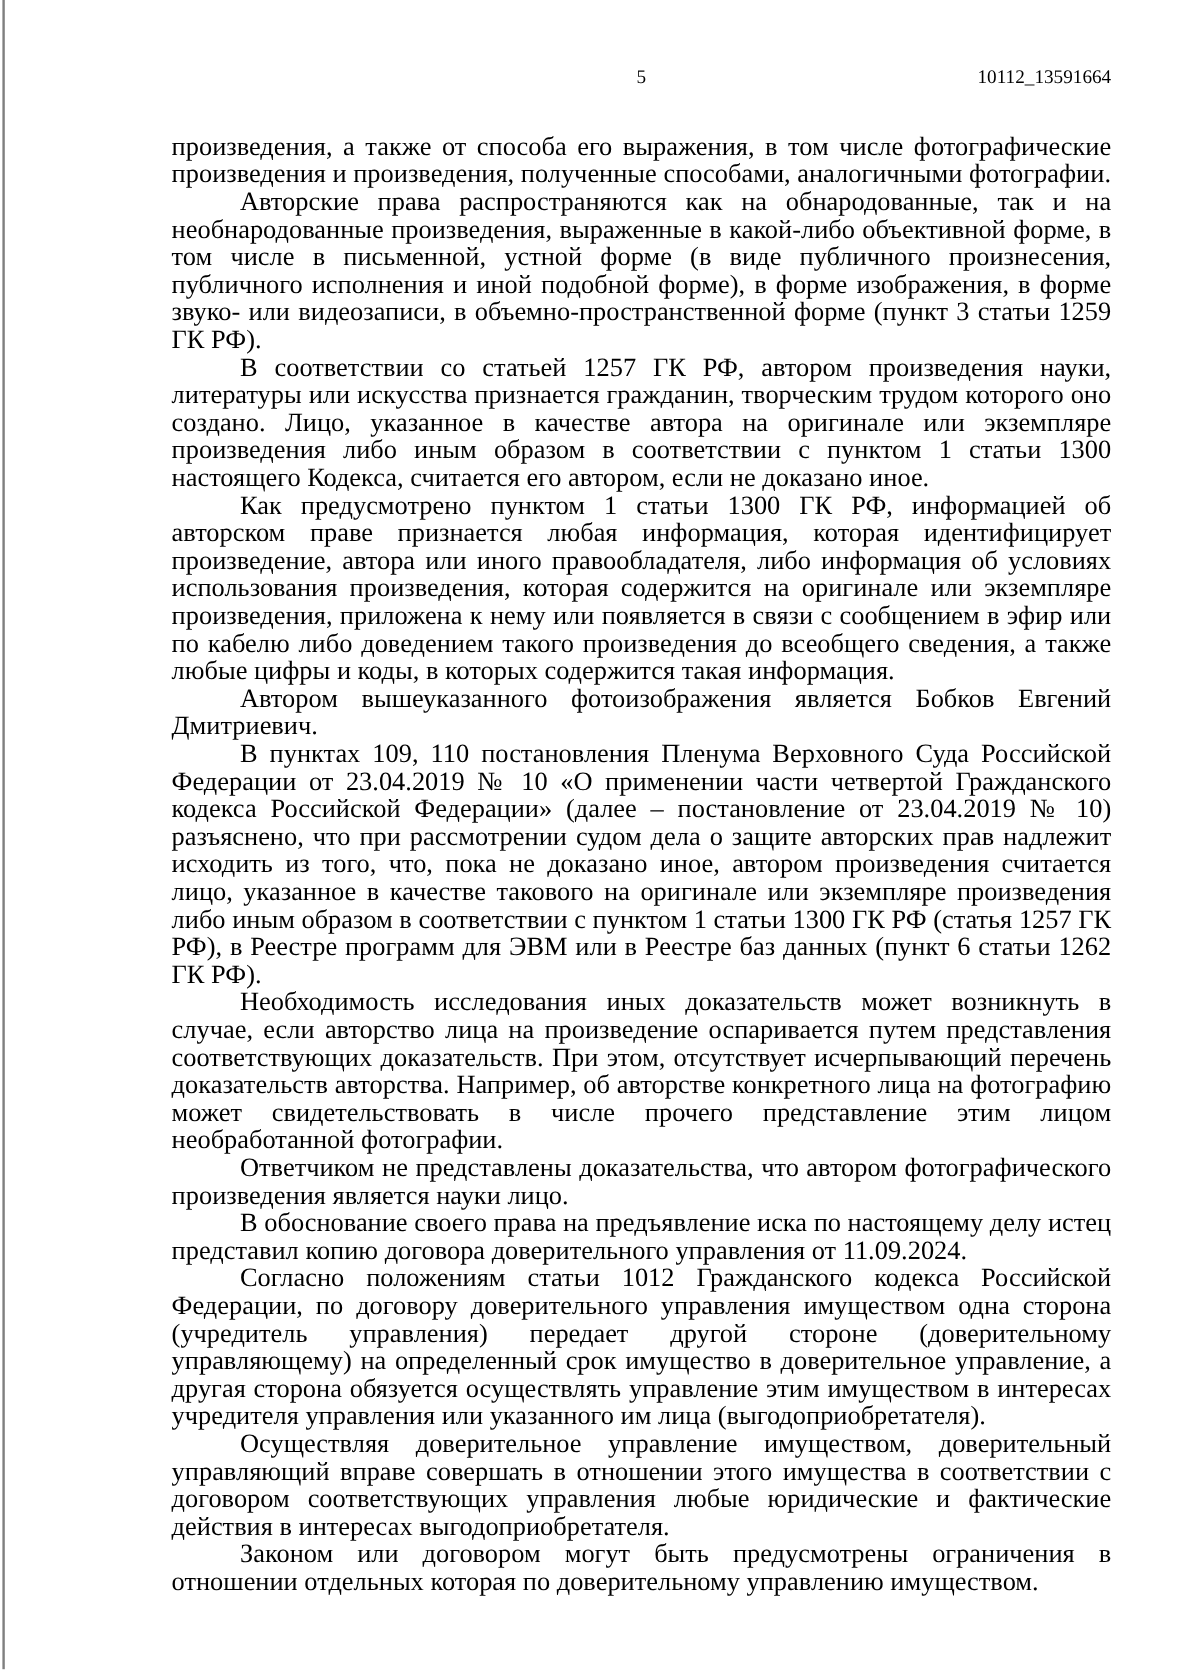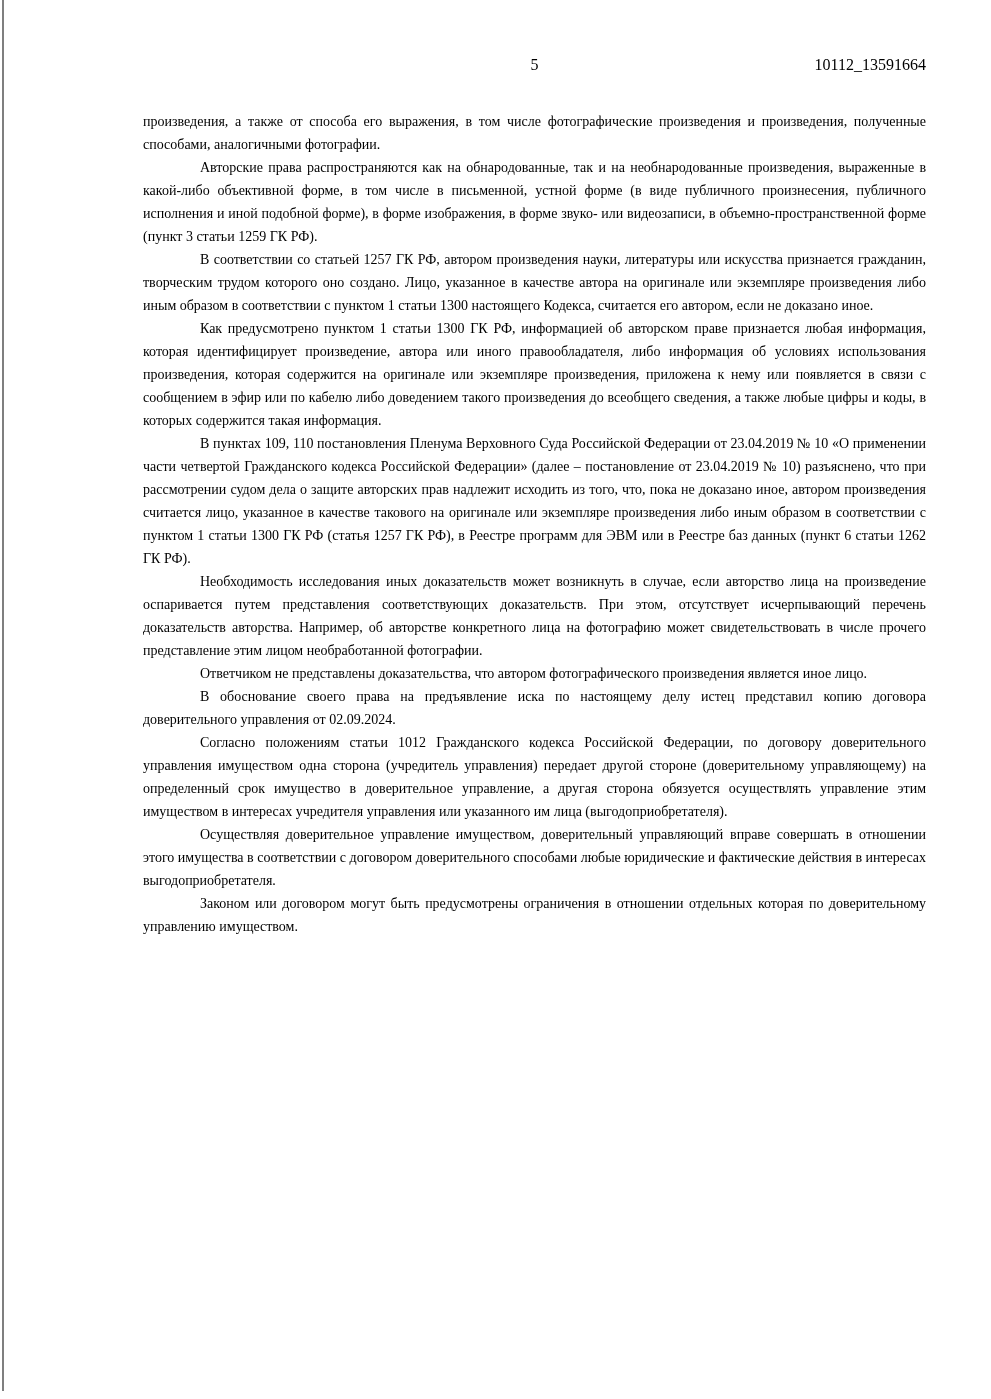--- a/index.html
+++ b/index.html
@@ -43,21 +43,21 @@
     position: absolute;
     right: 0;
     top: 0;
     text-align: right;
   }
   .content {
     position: absolute;
     left: 143px;
     top: 110px;
     width: 783px;
-    font-size: 14px;
+    font-size: 22px;
     line-height: 23px;
     text-align: justify;
   }
   .content p {
     margin: 0;
     padding: 0;
     text-indent: 57px;
   }
   .content p.no-indent {
     text-indent: 0;
@@ -72,21 +72,22 @@
   <div class="header">
     <span class="page-number">5</span>
     <span class="doc-id">10112_13591664</span>
   </div>
 
   <div class="content">
     <p class="no-indent">произведения, а также от способа его выражения, в том числе фотографические произведения и произведения, полученные способами, аналогичными фотографии.</p>
     <p>Авторские права распространяются как на обнародованные, так и на необнародованные произведения, выраженные в какой-либо объективной форме, в том числе в письменной, устной форме (в виде публичного произнесения, публичного исполнения и иной подобной форме), в форме изображения, в форме звуко- или видеозаписи, в объемно-пространственной форме (пункт 3 статьи 1259 ГК РФ).</p>
     <p>В соответствии со статьей 1257 ГК РФ, автором произведения науки, литературы или искусства признается гражданин, творческим трудом которого оно создано. Лицо, указанное в качестве автора на оригинале или экземпляре произведения либо иным образом в соответствии с пунктом 1 статьи 1300 настоящего Кодекса, считается его автором, если не доказано иное.</p>
     <p>Как предусмотрено пунктом 1 статьи 1300 ГК РФ, информацией об авторском праве признается любая информация, которая идентифицирует произведение, автора или иного правообладателя, либо информация об условиях использования произведения, которая содержится на оригинале или экземпляре произведения, приложена к нему или появляется в связи с сообщением в эфир или по кабелю либо доведением такого произведения до всеобщего сведения, а также любые цифры и коды, в которых содержится такая информация.</p>
+    <p>Автором вышеуказанного фотоизображения является Бобков Евгений Дмитриевич.</p>
     <p>В пунктах 109, 110 постановления Пленума Верховного Суда Российской Федерации от 23.04.2019 № 10 «О применении части четвертой Гражданского кодекса Российской Федерации» (далее – постановление от 23.04.2019 № 10) разъяснено, что при рассмотрении судом дела о защите авторских прав надлежит исходить из того, что, пока не доказано иное, автором произведения считается лицо, указанное в качестве такового на оригинале или экземпляре произведения либо иным образом в соответствии с пунктом 1 статьи 1300 ГК РФ (статья 1257 ГК РФ), в Реестре программ для ЭВМ или в Реестре баз данных (пункт 6 статьи 1262 ГК РФ).</p>
     <p>Необходимость исследования иных доказательств может возникнуть в случае, если авторство лица на произведение оспаривается путем представления соответствующих доказательств. При этом, отсутствует исчерпывающий перечень доказательств авторства. Например, об авторстве конкретного лица на фотографию может свидетельствовать в числе прочего представление этим лицом необработанной фотографии.</p>
-    <p>Ответчиком не представлены доказательства, что автором фотографического произведения является иное лицо.</p>
-    <p>В обоснование своего права на предъявление иска по настоящему делу истец представил копию договора доверительного управления от 02.09.2024.</p>
+    <p>Ответчиком не представлены доказательства, что автором фотографического произведения является науки лицо.</p>
+    <p>В обоснование своего права на предъявление иска по настоящему делу истец представил копию договора доверительного управления от 11.09.2024.</p>
     <p>Согласно положениям статьи 1012 Гражданского кодекса Российской Федерации, по договору доверительного управления имуществом одна сторона (учредитель управления) передает другой стороне (доверительному управляющему) на определенный срок имущество в доверительное управление, а другая сторона обязуется осуществлять управление этим имуществом в интересах учредителя управления или указанного им лица (выгодоприобретателя).</p>
-    <p>Осуществляя доверительное управление имуществом, доверительный управляющий вправе совершать в отношении этого имущества в соответствии с договором доверительного способами любые юридические и фактические действия в интересах выгодоприобретателя.</p>
+    <p>Осуществляя доверительное управление имуществом, доверительный управляющий вправе совершать в отношении этого имущества в соответствии с договором соответствующих управления любые юридические и фактические действия в интересах выгодоприобретателя.</p>
     <p>Законом или договором могут быть предусмотрены ограничения в отношении отдельных которая по доверительному управлению имуществом.</p>
   </div>
 </div>
 
 </body></html>

